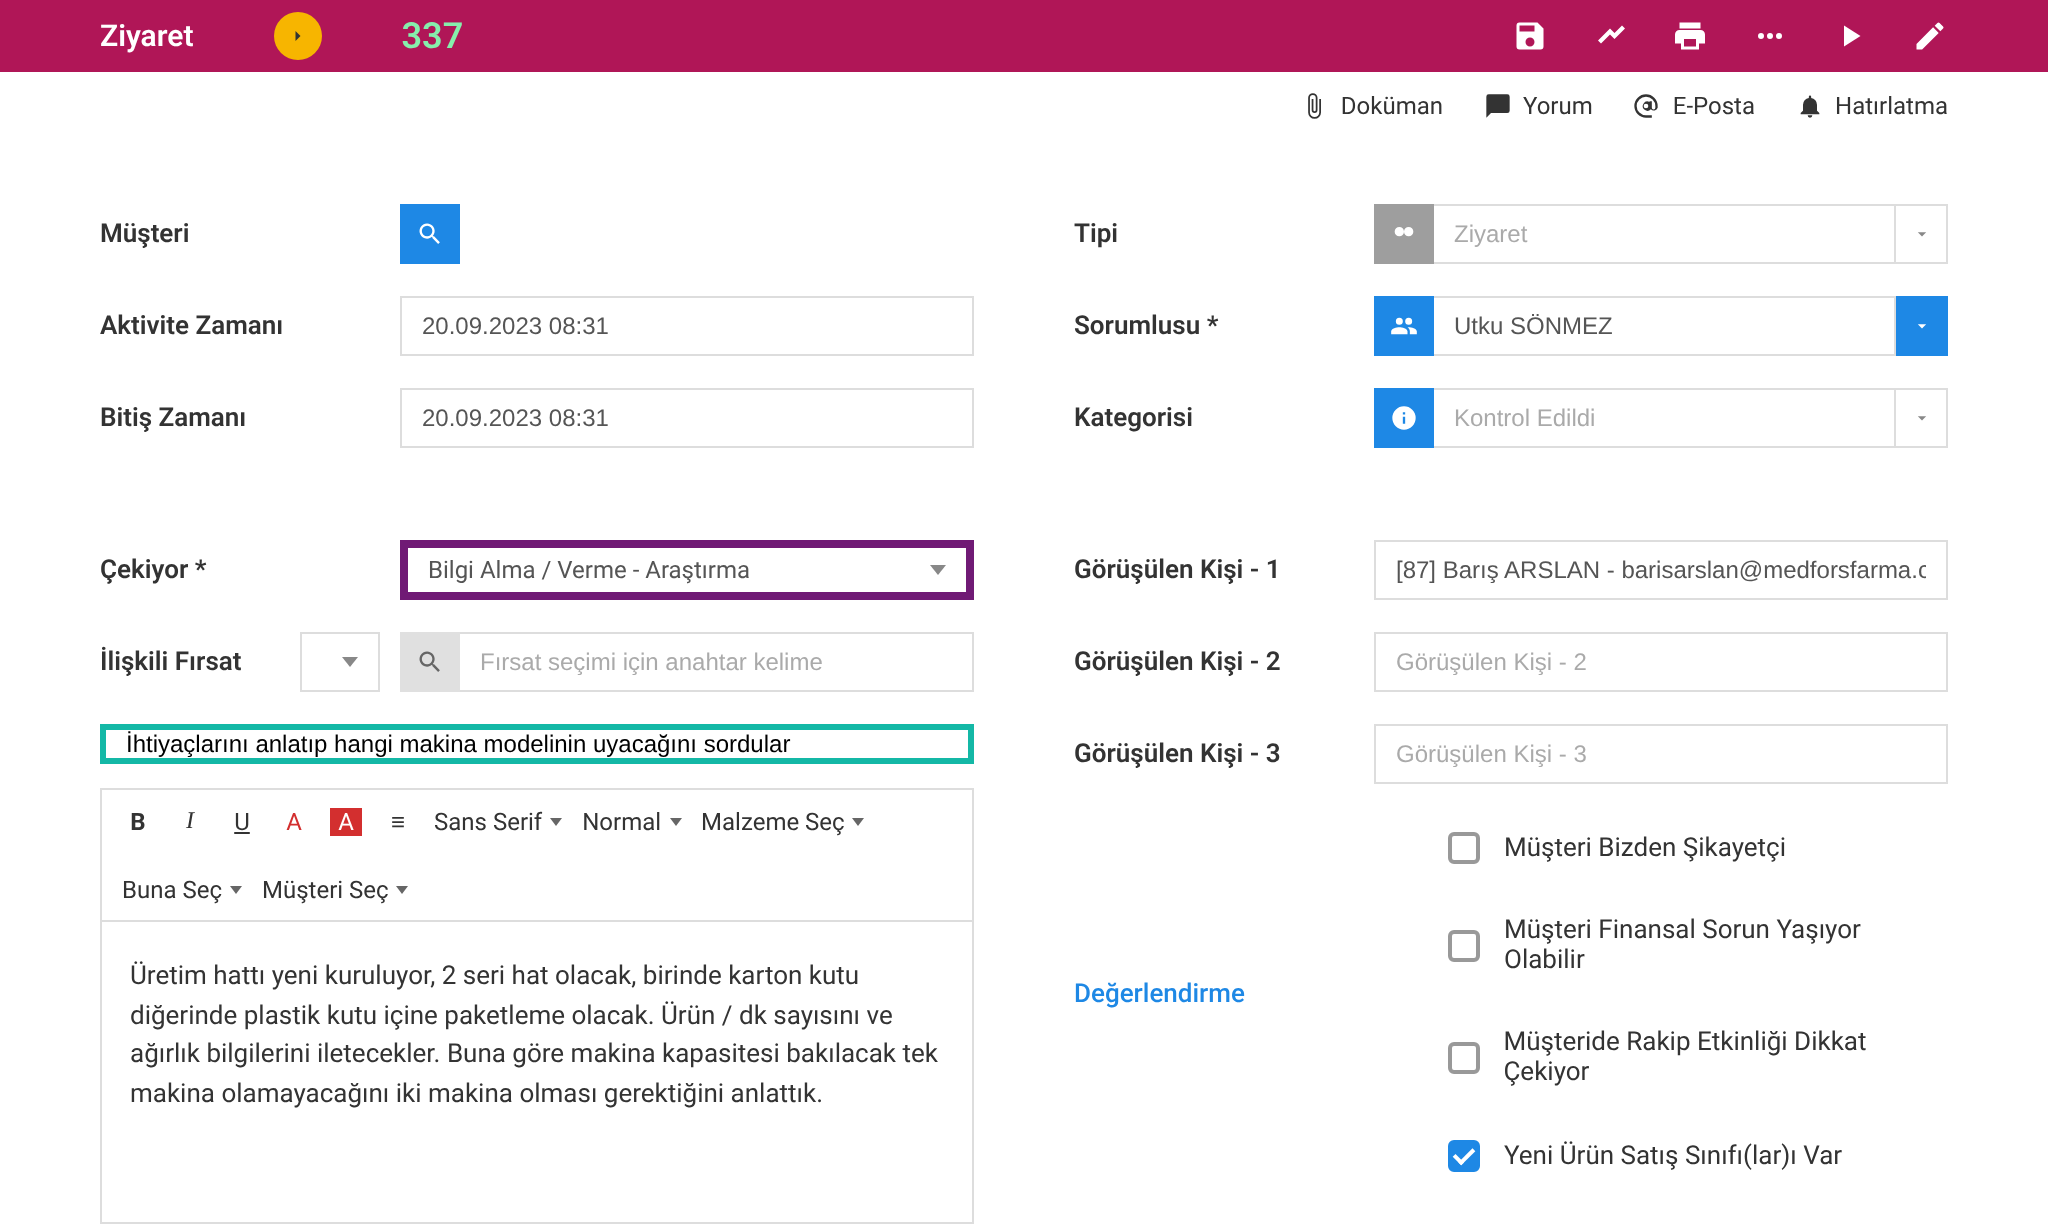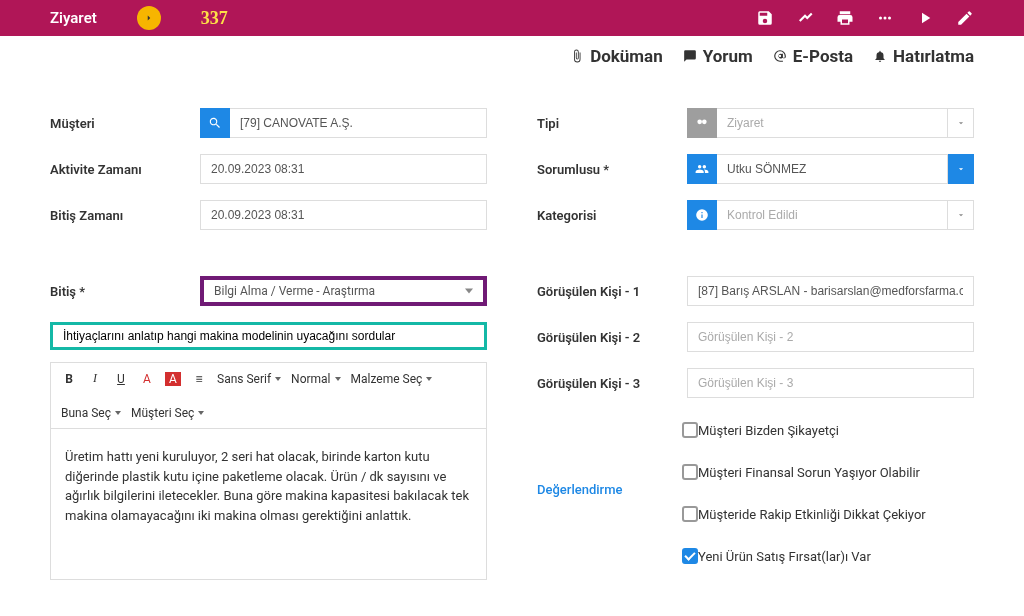--- a/index.html
+++ b/index.html
@@ -39,24 +39,23 @@
   display: flex;
   align-items: center;
   justify-content: center;
   cursor: pointer;
 }
 .header-forward svg {
   width: 10px;
   height: 10px;
 }
 .header-number {
-  color: #fde047;
+  color: #86efac;
   font-weight: 600;
   font-size: 18px;
-  font-family: Liberation Serif, serif;
 }
 .header-actions {
   display: flex;
   gap: 22px;
 }
 .header-icon {
   color: #fff;
   cursor: pointer;
   width: 18px;
   height: 18px;
@@ -68,23 +67,23 @@
   display: flex;
   justify-content: flex-end;
   padding: 10px 50px;
   gap: 20px;
   border-bottom: 0;
 }
 .secondary-item {
   display: flex;
   align-items: center;
   gap: 6px;
-  font-size: 17px;
+  font-size: 12px;
   color: #333;
-  font-weight: 700;
+  font-weight: 400;
   cursor: pointer;
 }
 .secondary-item svg {
   width: 14px;
   height: 14px;
 }
 .form-grid {
   display: grid;
   grid-template-columns: 1fr 1fr;
   gap: 0 50px;
@@ -247,20 +246,22 @@
 }
 .chk-list {
   display: flex;
   flex-direction: column;
   gap: 26px;
   margin-top: 8px;
 }
 .chk-row {
   display: flex;
   align-items: center;
+  gap: 12px;
+  margin-left: 42px;
 }
 .chk {
   width: 16px;
   height: 16px;
   border: 2px solid #999;
   border-radius: 3px;
   display: flex;
   align-items: center;
   justify-content: center;
   cursor: pointer;
@@ -362,21 +363,20 @@
 
     <div class="field-row">
       <div class="field-label">Müşteri</div>
       <div class="field-control">
         <div class="input-group">
           <div class="input-addon blue">
             <svg viewBox="0 0 24 24">
                 <path fill="currentColor" d="M15.5 14h-.79l-.28-.27a6.5 6.5 0 10-.7.7l.27.28v.79l5 5L20.49 19l-5-5zm-6 0a4.5 4.5 0 110-9 4.5 4.5 0 010 9z"></path>
               </svg>
           </div>
-          <input class="input-text borderless" value="[79] CANOVATE A.Ş." style="">
         </div>
       </div>
     </div>
 
     <div class="field-row">
       <div class="field-label">Aktivite Zamanı</div>
       <div class="field-control">
         <input class="input-text" style="height: 30px; width: 100%;" value="20.09.2023 08:31">
       </div>
     </div>
@@ -384,28 +384,40 @@
     <div class="field-row">
       <div class="field-label">Bitiş Zamanı</div>
       <div class="field-control">
         <input class="input-text" style="height: 30px; width: 100%;" value="20.09.2023 08:31">
       </div>
     </div>
 
     <div class="gap-spacer"></div>
 
     <div class="field-row">
-      <div class="field-label">Bitiş *</div>
+      <div class="field-label">Çekiyor *</div>
       <div class="field-control">
         <div class="select">
           <span>Bilgi Alma / Verme - Araştırma</span>
         </div>
       </div>
     </div>
 
+    <div class="opportunity-row">
+      <div class="opportunity-label">İlişkili Fırsat</div>
+      <div class="mini-select"></div>
+      <div class="input-group" style="flex:1;">
+        <div class="input-addon lightgray">
+          <svg viewBox="0 0 24 24">
+              <path fill="currentColor" d="M15.5 14h-.79l-.28-.27a6.5 6.5 0 10-.7.7l.27.28v.79l5 5L20.49 19l-5-5zm-6 0a4.5 4.5 0 110-9 4.5 4.5 0 010 9z"></path>
+            </svg>
+        </div>
+        <input class="input-text borderless" placeholder="Fırsat seçimi için anahtar kelime" style="">
+      </div>
+    </div>
 
     <input class="summary-input" value="İhtiyaçlarını anlatıp hangi makina modelinin uyacağını sordular" style="">
 
     <div class="editor">
       <div class="toolbar">
         <span class="tb-btn" style="font-weight:700;">B</span>
         <span class="tb-btn" style="font-style:italic;font-family:serif;">I</span>
         <span class="tb-btn" style="text-decoration:underline;">U</span>
         <span class="tb-btn" style="color:#d32f2f;">A</span>
         <span class="tb-btn" style="background:#d32f2f;color:#fff;padding:0 2px;">A</span>
@@ -527,20 +539,20 @@
             <div class="chk-row">
               <div class="chk"></div>
               <span class="chk-label">Müşteri Finansal Sorun Yaşıyor Olabilir</span>
             </div>
             <div class="chk-row">
               <div class="chk"></div>
               <span class="chk-label">Müşteride Rakip Etkinliği Dikkat Çekiyor</span>
             </div>
             <div class="chk-row">
               <div class="chk checked"></div>
-              <span class="chk-label">Yeni Ürün Satış Fırsat(lar)ı Var</span>
+              <span class="chk-label">Yeni Ürün Satış Sınıfı(lar)ı Var</span>
             </div>
           </div>
       </div>
     </div>
 
   </div>
 </div>
 
 </body></html>

